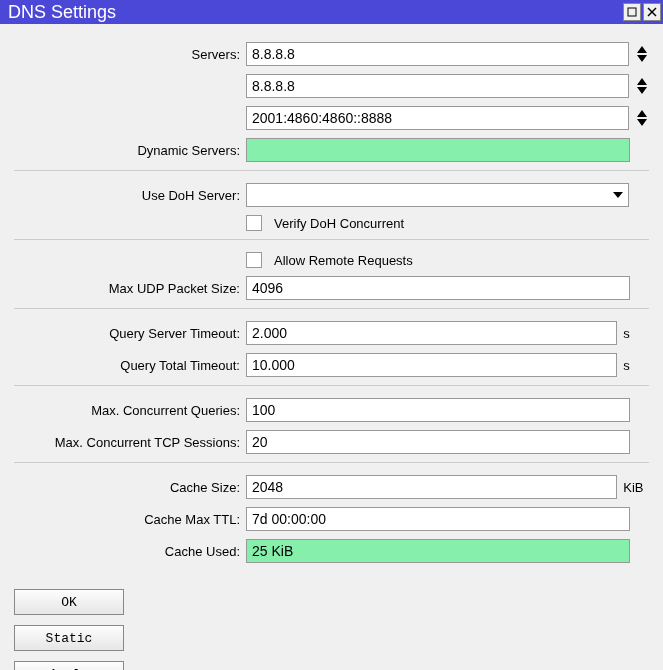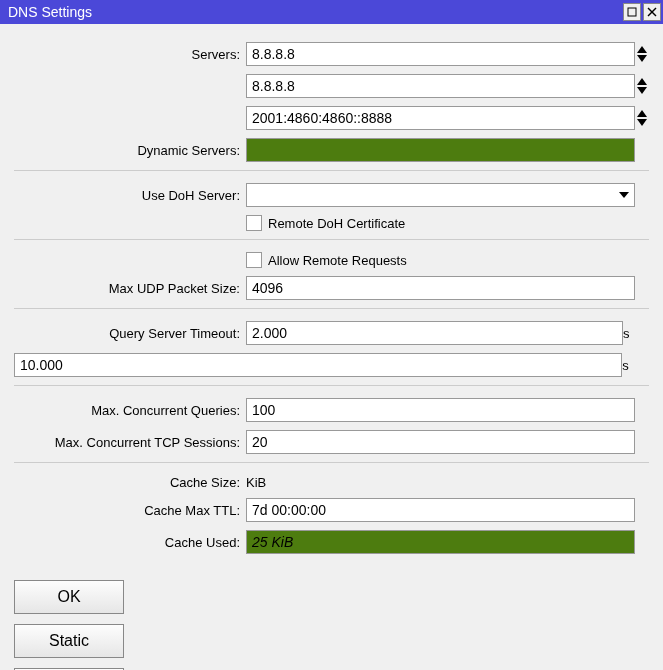--- a/index.html
+++ b/index.html
@@ -15,74 +15,76 @@
   }
   .titlebar {
     background: #4b48d8;
     color: #fff;
     height: 24px;
     line-height: 24px;
     padding: 0 2px 0 8px;
     display: flex;
     justify-content: space-between;
     align-items: center;
-    font-size: 14px;
+    font-size: 18px;
   }
   .titlebar-buttons { display: flex; gap: 2px; }
   .titlebar-btn {
     width: 18px; height: 18px;
     background: #f0f0f0;
     border: 1px solid #888;
     display: flex; align-items: center; justify-content: center;
     font-size: 11px; color: #000;
     cursor: default;
   }
   .content {
     display: flex;
     padding: 18px 14px 14px 14px;
     gap: 18px;
     flex-direction: column;
   }
   .form-area { flex: 1; }
   .btn-col { width: 110px; display: flex; flex-direction: column; gap: 10px; }
   .btn {
-    height: 34px;
+    height: 26px;
     border: 1px solid #888;
     background: linear-gradient(#fdfdfd,#e6e6e6);
-    font-size: 16px;
+    font-size: 13px;
     cursor: default;
     color:#000;
+    font-family:Liberation Mono, monospace;
   }
   .row {
     display: flex;
     align-items: center;
     margin-bottom: 8px;
   }
   .label {
     width: 232px;
     text-align: right;
     padding-right: 6px;
     color: #000;
   }
   .field {
     flex: 1;
     display: flex;
     align-items: center;
+    gap: 6px;
   }
   input[type=text] {
     height: 24px;
     border: 1px solid #999;
     padding: 0 5px;
     font-size: 14px;
     font-family: Arial, sans-serif;
     background:#fff;
     color:#000;
     width: 100%;
   }
-  input.readonly { background:#4d7c0f;font-style:italic; }
+  input.readonly { background:#86efac; }
   .spinner {
     display:flex; flex-direction:column; line-height:0;
   }
   .spinner svg { display:block; }
   .unit { width: 28px; color:#000; }
   .checkbox {
     width: 16px; height:16px; border:1px solid #999; background:#fff;
     display:inline-block; margin-right:6px; vertical-align:middle;
   }
   .sep {
@@ -182,21 +184,21 @@
               <polygon points="1,1 11,1 6,7" fill="#000"></polygon>
             </svg>
         </div>
         <span style="width:14px"></span>
       </div>
     </div>
     <div class="row">
       <div class="label"></div>
       <div class="field">
         <span class="checkbox"></span>
-        <span>Remote DoH Certificate</span>
+        <span>Verify DoH Concurrent</span>
       </div>
     </div>
 
     <hr class="sep">
 
     <div class="row">
       <div class="label"></div>
       <div class="field">
         <span class="checkbox"></span>
         <span>Allow Remote Requests</span>
@@ -213,20 +215,21 @@
     <hr class="sep">
 
     <div class="row">
       <div class="label">Query Server Timeout:</div>
       <div class="field">
         <input type="text" value="2.000" style="">
         <span class="unit">s</span>
       </div>
     </div>
     <div class="row">
+      <div class="label">Query Total Timeout:</div>
       <div class="field">
         <input type="text" value="10.000" style="">
         <span class="unit">s</span>
       </div>
     </div>
 
     <hr class="sep">
 
     <div class="row">
       <div class="label">Max. Concurrent Queries:</div>
@@ -241,20 +244,21 @@
         <input type="text" value="20" style="">
         <span style="width:14px"></span>
       </div>
     </div>
 
     <hr class="sep">
 
     <div class="row">
       <div class="label">Cache Size:</div>
       <div class="field">
+        <input type="text" value="2048" style="">
         <span class="unit">KiB</span>
       </div>
     </div>
     <div class="row">
       <div class="label">Cache Max TTL:</div>
       <div class="field">
         <input type="text" value="7d 00:00:00" style="">
         <span style="width:14px"></span>
       </div>
     </div>

